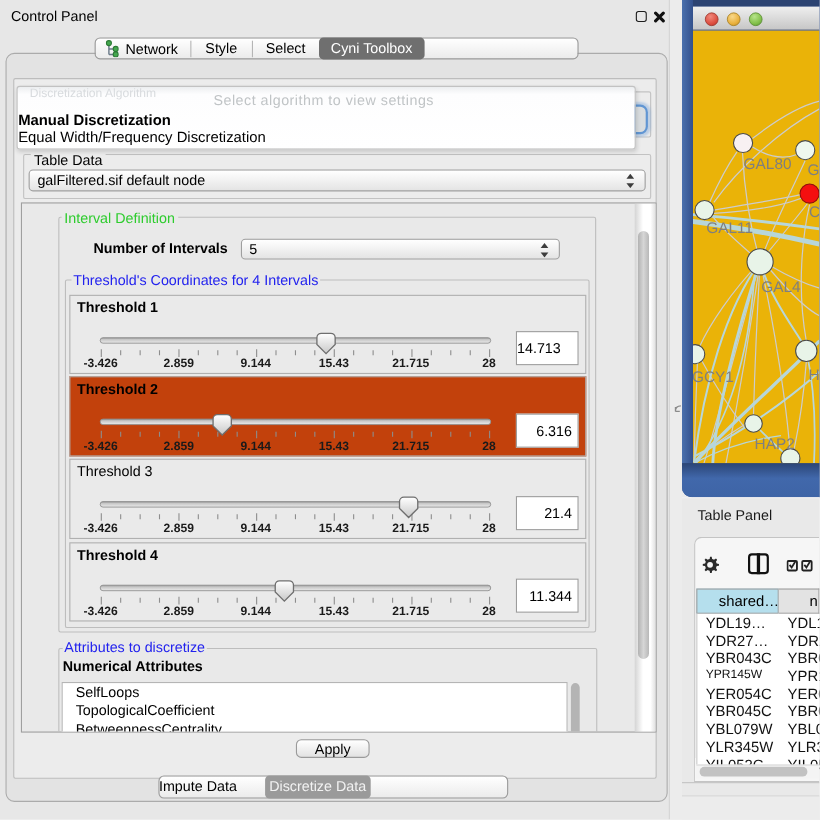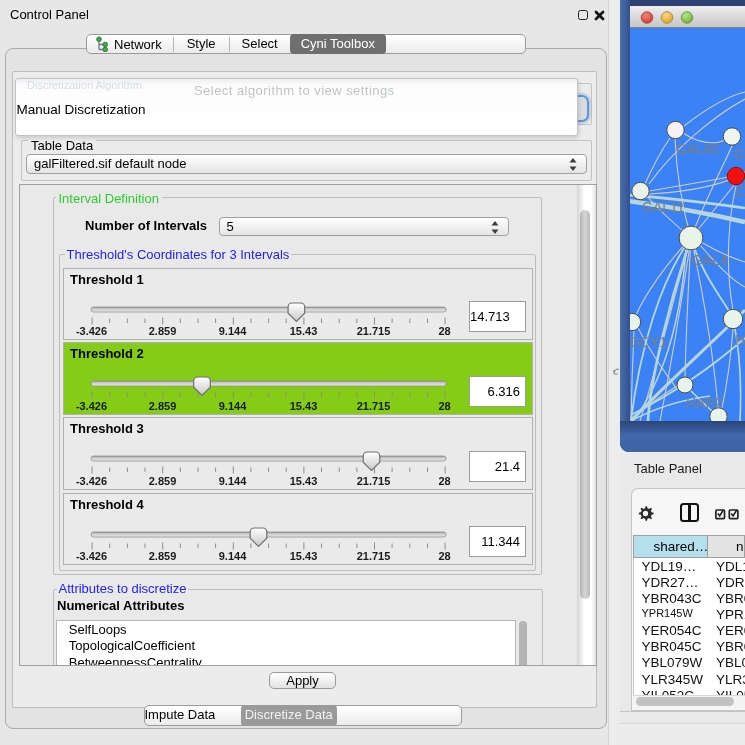--- a/index.html
+++ b/index.html
@@ -52,21 +52,21 @@
     <div class="abs" style="left:33px;top:11.5px;width:489.5px;height:378px;border:1px solid #bdbdbd;border-radius:2px"></div>
     <div class="abs" style="left:36px;top:6px;background:#e9e9e9;padding:0 3px;font-size:13px;color:#2ecc2e">Interval Definition</div>
     <div class="abs" style="left:65.5px;top:32.5px;font-size:13px;font-weight:700;color:#000">Number of Intervals</div>
     <div class="abs" style="left:199px;top:32px;width:290px;height:19px;background:linear-gradient(#ffffff,#e4e4e4);border:1px solid #9f9f9f;border-radius:4px;font-size:13px;line-height:17px;padding-left:7px;color:#000">5
       <svg width="8" height="13" style="position:absolute;right:9px;top:2.5px">
           <path d="M4,0 L7.5,4.5 H0.5 Z" fill="#3c3c3c"></path>
           <path d="M4,13 L0.5,8.5 H7.5 Z" fill="#3c3c3c"></path>
         </svg>
     </div>
     <div class="abs" style="left:39px;top:68.5px;width:477.5px;height:317px;border:1px solid #bdbdbd;border-radius:2px"></div>
-    <div class="abs" style="left:45px;top:62px;background:#e9e9e9;padding:0 2px;font-size:13px;color:#2222ee">Threshold's Coordinates for 3 Intervals</div>
+    <div class="abs" style="left:45px;top:62px;background:#e9e9e9;padding:0 2px;font-size:13px;color:#2222ee">Threshold's Coordinates for 4 Intervals</div>
 
   <div style="position:absolute;left:43.0px;top:82.5px;width:470px;height:72.5px;background:#eaeaea;border:1px solid #b0b0b0">
     <div style="position:absolute;left:6.5px;top:3px;font-size:13px;font-weight:700;color:#000">Threshold 1</div>
     <svg width="470" height="72.5" style="position:absolute;left:0;top:0">
       <defs>
         <linearGradient id="thg" x1="0" y1="0" x2="0" y2="1">
           <stop offset="0" stop-color="#ffffff"></stop>
               <stop offset="1" stop-color="#c8c8c8"></stop>
         </linearGradient>
         <linearGradient id="trk" x1="0" y1="0" x2="0" y2="1">
@@ -100,21 +100,21 @@
       <path d="M224.1,38 a4,4 0 0 1 4,-4 h8.6 a4,4 0 0 1 4,4 v6.2 L232.4,52.5 L224.1,44.2 Z" fill="url(#thg)" stroke="#6f6f6f" stroke-width="1.2"></path>
     </svg>
     <div style="position:absolute;left:-2px;top:56.5px;width:60px;text-align:center;font-size:11px;font-weight:700;color:#1a1a1a">-3.426</div>
         <div style="position:absolute;left:69px;top:56.5px;width:60px;text-align:center;font-size:11px;font-weight:700;color:#1a1a1a">2.859</div>
         <div style="position:absolute;left:139px;top:56.5px;width:60px;text-align:center;font-size:11px;font-weight:700;color:#1a1a1a">9.144</div>
         <div style="position:absolute;left:210px;top:56.5px;width:60px;text-align:center;font-size:11px;font-weight:700;color:#1a1a1a">15.43</div>
         <div style="position:absolute;left:280px;top:56.5px;width:60px;text-align:center;font-size:11px;font-weight:700;color:#1a1a1a">21.715</div>
         <div style="position:absolute;left:351px;top:56.5px;width:60px;text-align:center;font-size:11px;font-weight:700;color:#1a1a1a">28</div>
     <div style="position:absolute;left:405.5px;top:32.5px;width:57px;height:31px;background:#fff;border:1px solid #9c9c9c;font-size:13px;line-height:29px;text-align:left;padding-right:22px;color:#000">14.713</div>
   </div>
-  <div style="position:absolute;left:43.0px;top:157.0px;width:470px;height:72.5px;background:#84cc16;border:1px solid #b0b0b0">
+  <div style="position:absolute;left:43.0px;top:157.0px;width:470px;height:72.5px;background:#c2410c;border:1px solid #b0b0b0">
     <div style="position:absolute;left:6.5px;top:3px;font-size:13px;font-weight:700;color:#000">Threshold 2</div>
     <svg width="470" height="72.5" style="position:absolute;left:0;top:0">
       <defs>
         <linearGradient id="thg" x1="0" y1="0" x2="0" y2="1">
           <stop offset="0" stop-color="#ffffff"></stop>
               <stop offset="1" stop-color="#c8c8c8"></stop>
         </linearGradient>
         <linearGradient id="trk" x1="0" y1="0" x2="0" y2="1">
           <stop offset="0" stop-color="#8f8f8f"></stop>
               <stop offset="0.3" stop-color="#c6c6c6"></stop>
@@ -147,21 +147,21 @@
     </svg>
     <div style="position:absolute;left:-2px;top:56.5px;width:60px;text-align:center;font-size:11px;font-weight:700;color:#1a1a1a">-3.426</div>
         <div style="position:absolute;left:69px;top:56.5px;width:60px;text-align:center;font-size:11px;font-weight:700;color:#1a1a1a">2.859</div>
         <div style="position:absolute;left:139px;top:56.5px;width:60px;text-align:center;font-size:11px;font-weight:700;color:#1a1a1a">9.144</div>
         <div style="position:absolute;left:210px;top:56.5px;width:60px;text-align:center;font-size:11px;font-weight:700;color:#1a1a1a">15.43</div>
         <div style="position:absolute;left:280px;top:56.5px;width:60px;text-align:center;font-size:11px;font-weight:700;color:#1a1a1a">21.715</div>
         <div style="position:absolute;left:351px;top:56.5px;width:60px;text-align:center;font-size:11px;font-weight:700;color:#1a1a1a">28</div>
     <div style="position:absolute;left:405.5px;top:32.5px;width:57px;height:31px;background:#fff;border:1px solid #9c9c9c;font-size:13px;line-height:29px;text-align:right;padding-right:5px;color:#000">6.316</div>
   </div>
   <div style="position:absolute;left:43.0px;top:232.0px;width:470px;height:72.5px;background:#eaeaea;border:1px solid #b0b0b0">
-    <div style="position:absolute;left:6.5px;top:3px;font-size:13px;font-weight:700;color:#000">Threshold 3</div>
+    <div style="position:absolute;left:6.5px;top:3px;font-size:13px;font-weight:400;color:#000">Threshold 3</div>
     <svg width="470" height="72.5" style="position:absolute;left:0;top:0">
       <defs>
         <linearGradient id="thg" x1="0" y1="0" x2="0" y2="1">
           <stop offset="0" stop-color="#ffffff"></stop>
               <stop offset="1" stop-color="#c8c8c8"></stop>
         </linearGradient>
         <linearGradient id="trk" x1="0" y1="0" x2="0" y2="1">
           <stop offset="0" stop-color="#8f8f8f"></stop>
               <stop offset="0.3" stop-color="#c6c6c6"></stop>
               <stop offset="1" stop-color="#ebebeb"></stop>
@@ -266,21 +266,22 @@
     <div style="width:96px;line-height:20px">Impute Data</div>
     <div style="background:#9a9a9a;color:#f2f2f2;border-radius:4px;height:20.5px;line-height:20.5px;width:96.5px;text-align:center;font-weight:400">Discretize Data</div>
   </div>
 
   <div class="abs" style="left:570px;top:83px;width:22px;height:42px;border:1px solid #c2c2c2;border-radius:2px"></div>
   <div class="abs" style="left:577.5px;top:97px;width:9px;height:23px;background:#d9dde0;border-radius:0 5px 5px 0;box-shadow:0 0 0 2px rgba(92,146,210,0.95), 0 0 2px 4px rgba(130,170,220,0.45)"></div>
 
   <div class="abs" style="left:15px;top:78px;width:562.5px;height:57.5px;background:linear-gradient(#eceef0,#fdfdfe 12%,#ffffff);border:1px solid #c2c2c2;border-radius:3px;box-shadow:1px 2px 4px rgba(0,0,0,0.15)">
     <div style="position:absolute;left:11px;top:0px;font-size:11px;color:#d8dbde">Discretization Algorithm</div>
     <div style="position:absolute;left:178px;top:4px;font-size:13px;letter-spacing:0.45px;color:#c0c4c6">Select algorithm to view settings</div>
-    <div style="position:absolute;left:0.5px;top:22.5px;font-size:13.5px;font-weight:400;color:#000">Manual Discretization</div>
+    <div style="position:absolute;left:0.5px;top:22.5px;font-size:13.5px;font-weight:700;color:#000">Manual Discretization</div>
+    <div style="position:absolute;left:0.5px;top:38px;font-size:13.5px;color:#000">Equal Width/Frequency Discretization</div>
   </div>
 
   <div class="abs" style="left:620px;top:0;width:130px;height:452px;background:#33508c;border-radius:0 0 0 9px;overflow:hidden">
     <div style="position:absolute;left:0;top:0;width:130px;height:6px;background:#2c4372"></div>
     <div style="position:absolute;left:0;top:0;width:10px;height:452px;background:linear-gradient(90deg,#4a70ad,#33508c)"></div>
     <div style="position:absolute;left:0;top:421px;width:130px;height:31px;background:linear-gradient(#2b4576,#4168ab 45%,#3e64a6)"></div>
   </div>
   <div class="abs" style="left:620px;top:452px;width:125px;height:2px;background:#f0f1f3"></div>
   <div class="abs" style="left:630px;top:6px;width:115px;height:22px;background:linear-gradient(#efefef,#c6c6c6);border-bottom:1px solid #848484">
     <svg width="115" height="22">
@@ -299,21 +300,21 @@
             <stop offset="0" stop-color="#b7e48a"></stop>
             <stop offset="0.6" stop-color="#82c04a"></stop>
             <stop offset="1" stop-color="#569532"></stop>
           </radialGradient>
       </defs>
       <circle cx="17" cy="11.5" r="5.8" fill="url(#rg)" stroke="#9d3c33" stroke-width="0.8"></circle>
       <circle cx="37" cy="11.5" r="5.8" fill="url(#yg)" stroke="#a8832a" stroke-width="0.8"></circle>
       <circle cx="57" cy="11.5" r="5.8" fill="url(#gg)" stroke="#5f8f3a" stroke-width="0.8"></circle>
     </svg>
   </div>
-  <div class="abs" style="left:630px;top:28px;width:115px;height:393px;background:#3b82f6;overflow:hidden">
+  <div class="abs" style="left:630px;top:28px;width:115px;height:393px;background:#eab308;overflow:hidden">
     <svg width="115" height="393" viewBox="630 28 115 393" style="position:absolute;left:0;top:0">
       <g fill="none" stroke="#cccccc" stroke-width="1.1">
         <path d="M745,99 C710,118 672,152 649,184"></path>
         <path d="M684,126 Q720,98 745,92"></path>
         <path d="M683,133 Q706,148 726,140"></path>
         <path d="M691,238 C680,200 676,160 675,139"></path>
         <path d="M691,238 C705,200 726,160 732,146"></path>
         <path d="M691,238 C710,215 729,192 734,185"></path>
         <path d="M691,238 C670,220 654,205 648,197"></path>
         <path d="M691,238 C665,265 645,295 636,315"></path>

